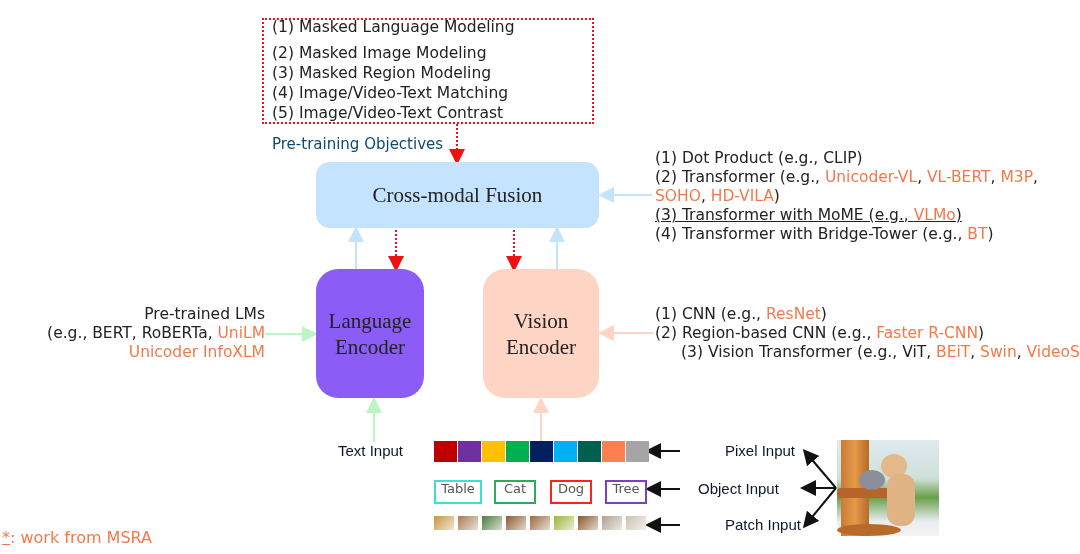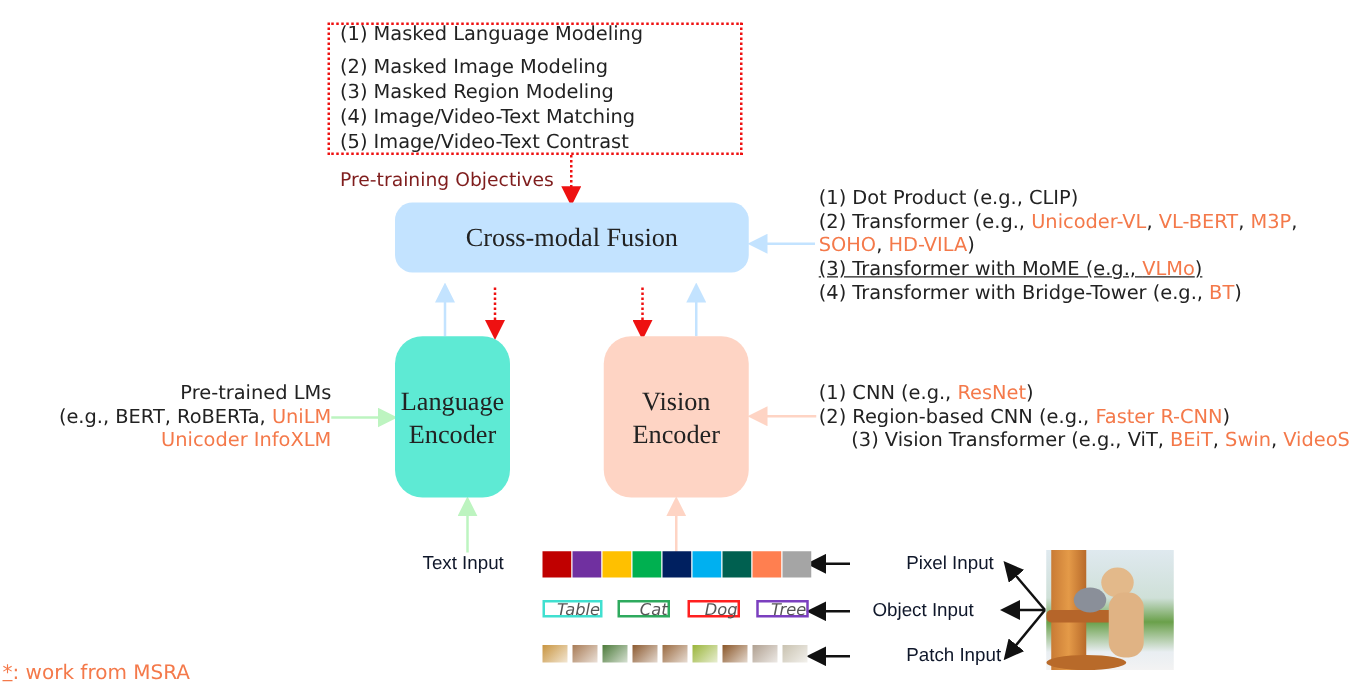--- a/index.html
+++ b/index.html
@@ -2,38 +2,38 @@
 <html><head>
 <meta charset="utf-8">
 <style>
   html, body { margin:0; padding:0; background:#ffffff; }
   body { width:1080px; height:554px; position:relative; overflow:hidden;
          font-family:"Liberation Sans","DejaVu Sans",sans-serif; color:#222; }
   .abs { position:absolute; }
   .sans { font-family:"DejaVu Sans","Liberation Sans",sans-serif; }
   .serif { font-family:"Liberation Serif","DejaVu Serif",serif; }
   .orange { color:#f4794a; }
-  .red { color:#7f1d1d; }
+  .red { color:#0c4a6e; }
 
   #objectives-box { left:262px; top:18px; width:332px; height:106px;
                     border:2px dotted #ee1111; box-sizing:border-box; }
   .obj-line { position:absolute; left:272px; font-size:15.5px; line-height:20px; color:#222; white-space:nowrap; }
 
   .block { position:absolute; display:flex; align-items:center; justify-content:center;
            text-align:center; font-size:21px; line-height:26px; color:#222; }
-  #fusion { left:316px; top:162px; width:283px; height:56px; background:#c3e3ff; border-radius:14px; }
-  #lang-enc { left:316px; top:269px; width:92px; height:129px; background:#5eead4; border-radius:22px; }
+  #fusion { left:316px; top:162px; width:283px; height:66px; background:#c3e3ff; border-radius:14px; }
+  #lang-enc { left:316px; top:269px; width:108px; height:129px; background:#8b5cf6; border-radius:22px; }
   #vis-enc { left:483px; top:269px; width:116px; height:129px; background:#fed4c4; border-radius:22px; }
 
   .txt { position:absolute; font-size:15.5px; line-height:20px; white-space:nowrap; }
   .lbl { position:absolute; font-size:15px; line-height:18px; white-space:nowrap; color:#0f172a; }
 
   .swatch { position:absolute; width:23px; height:21px; }
-  .objbox { position:absolute; height:14px; border:2px solid; box-sizing:border-box;
-            font-size:13px; line-height:14px; text-align:right; color:#555;font-style:italic; }
+  .objbox { position:absolute; height:24px; border:2px solid; box-sizing:border-box;
+            font-size:13px; line-height:14px; text-align:center; color:#555; }
   .patch { position:absolute; width:20px; height:14px; top:516px; }
   svg { position:absolute; left:0; top:0; }
 </style>
 </head>
 <body>
 
 <svg width="1080" height="554">
   <defs>
     <marker id="ahRed" markerWidth="8" markerHeight="8" refX="4" refY="4" orient="auto">
         <path d="M0,0 L8,4 L0,8 z" fill="#ee1111"></path>

